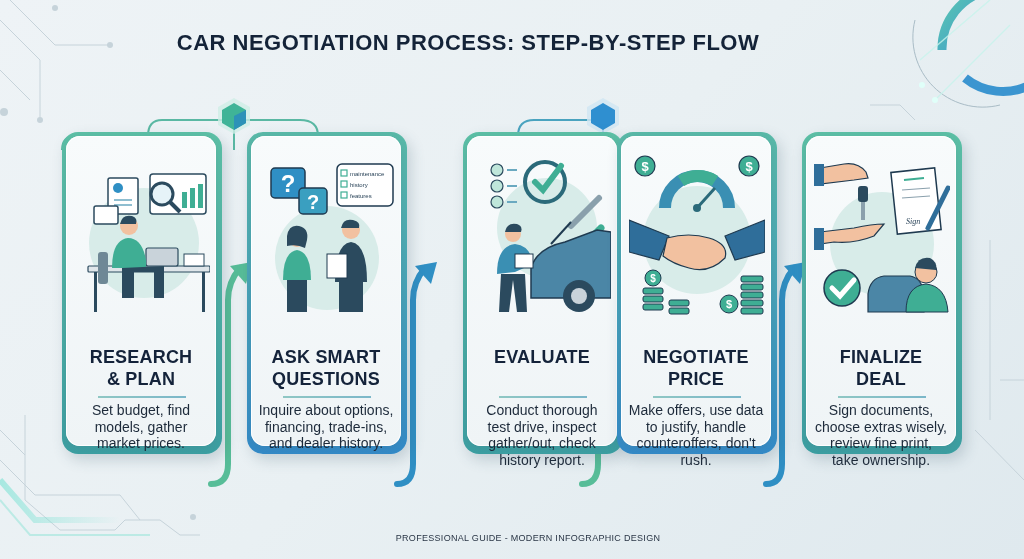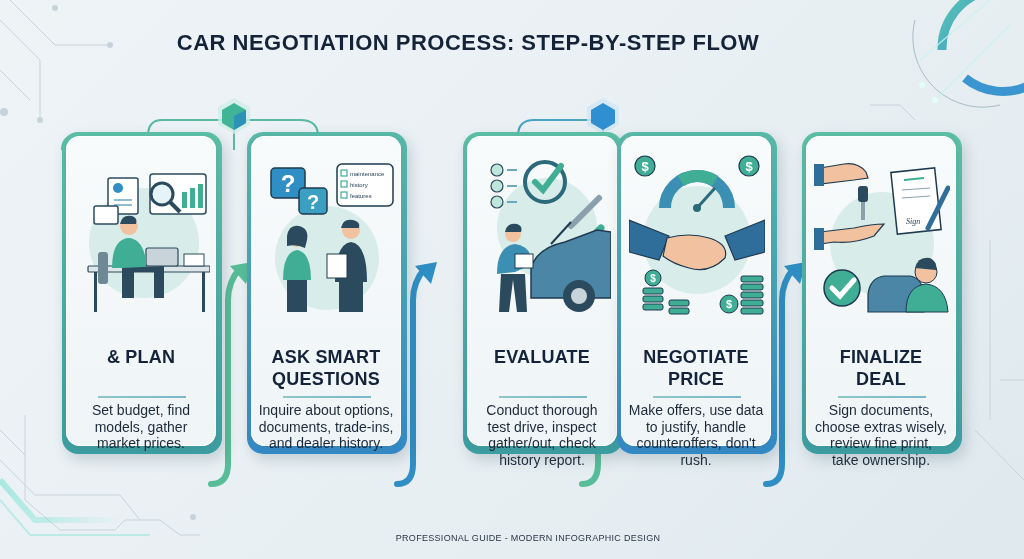--- a/index.html
+++ b/index.html
@@ -146,20 +146,21 @@
       <rect x="20" y="124" width="3" height="40" fill="#2b4a5e"></rect>
         <rect x="128" y="124" width="3" height="40" fill="#2b4a5e"></rect>
       <rect x="72" y="100" width="32" height="18" rx="2" fill="#c9d3da" stroke="#2b4a5e" stroke-width="1.2"></rect>
       <circle cx="55" cy="78" r="9" fill="#f2c1a0"></circle>
       <path d="M46 76 Q48 66 58 68 Q64 70 62 76 Z" fill="#2b4a5e"></path>
       <path d="M38 120 Q38 92 54 90 Q68 90 72 112 L72 120 Z" fill="#3fae94"></path>
       <path d="M48 120 L48 150 L60 150 L60 124 L80 124 L80 150 L90 150 L90 118 Z" fill="#2b4a5e"></path>
       <rect x="24" y="104" width="10" height="32" rx="3" fill="#6f8896"></rect>
     </svg>
     <div class="card-title">
+      <div>RESEARCH</div>
       <div>&amp; PLAN</div>
     </div>
     <div class="card-rule"></div>
     <div class="card-desc">
       <div>Set budget, find</div>
       <div>models, gather</div>
       <div>market prices.</div>
     </div>
   </div>
 </div>
@@ -189,21 +190,21 @@
       <rect x="68" y="106" width="20" height="24" fill="#fff" stroke="#1f3a50" stroke-width="1"></rect>
       <rect x="80" y="134" width="24" height="30" fill="#2b4a5e"></rect>
     </svg>
     <div class="card-title">
       <div>ASK SMART</div>
       <div>QUESTIONS</div>
     </div>
     <div class="card-rule"></div>
     <div class="card-desc">
       <div>Inquire about options,</div>
-      <div>documents, trade-ins,</div>
+      <div>financing, trade-ins,</div>
       <div>and dealer history.</div>
     </div>
   </div>
 </div>
 
 <div class="card-outer" style="left:432px; background:linear-gradient(180deg,#5cbfa5,#3c9ea1);margin-left:31px;">
   <div class="card-inner">
     <svg class="illus" viewBox="0 0 136 168">
       <circle cx="72" cy="80" r="50" fill="#d8ece9"></circle>
       <circle cx="22" cy="22" r="6" fill="#bfe6da" stroke="#2b4a5e" stroke-width="1.2"></circle>

